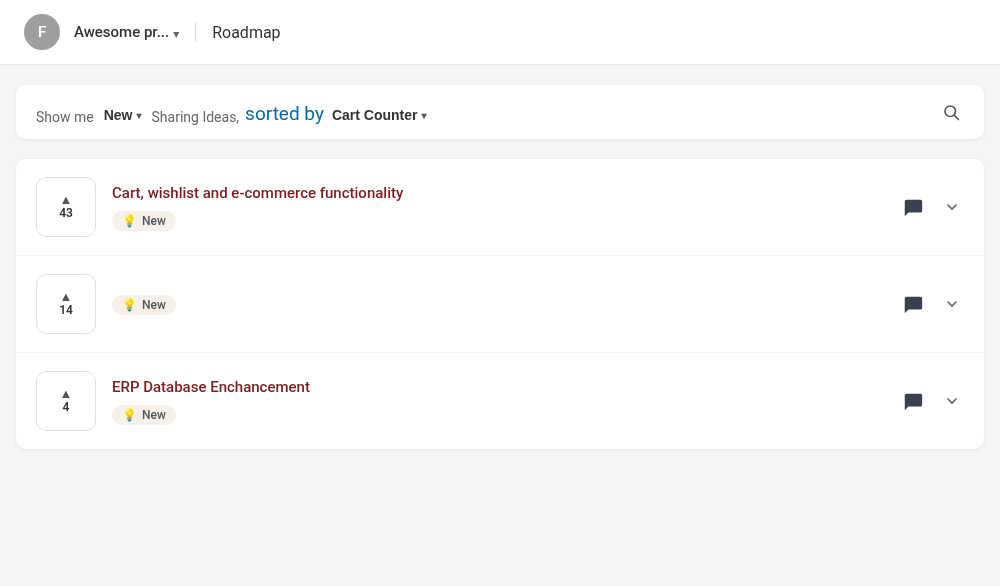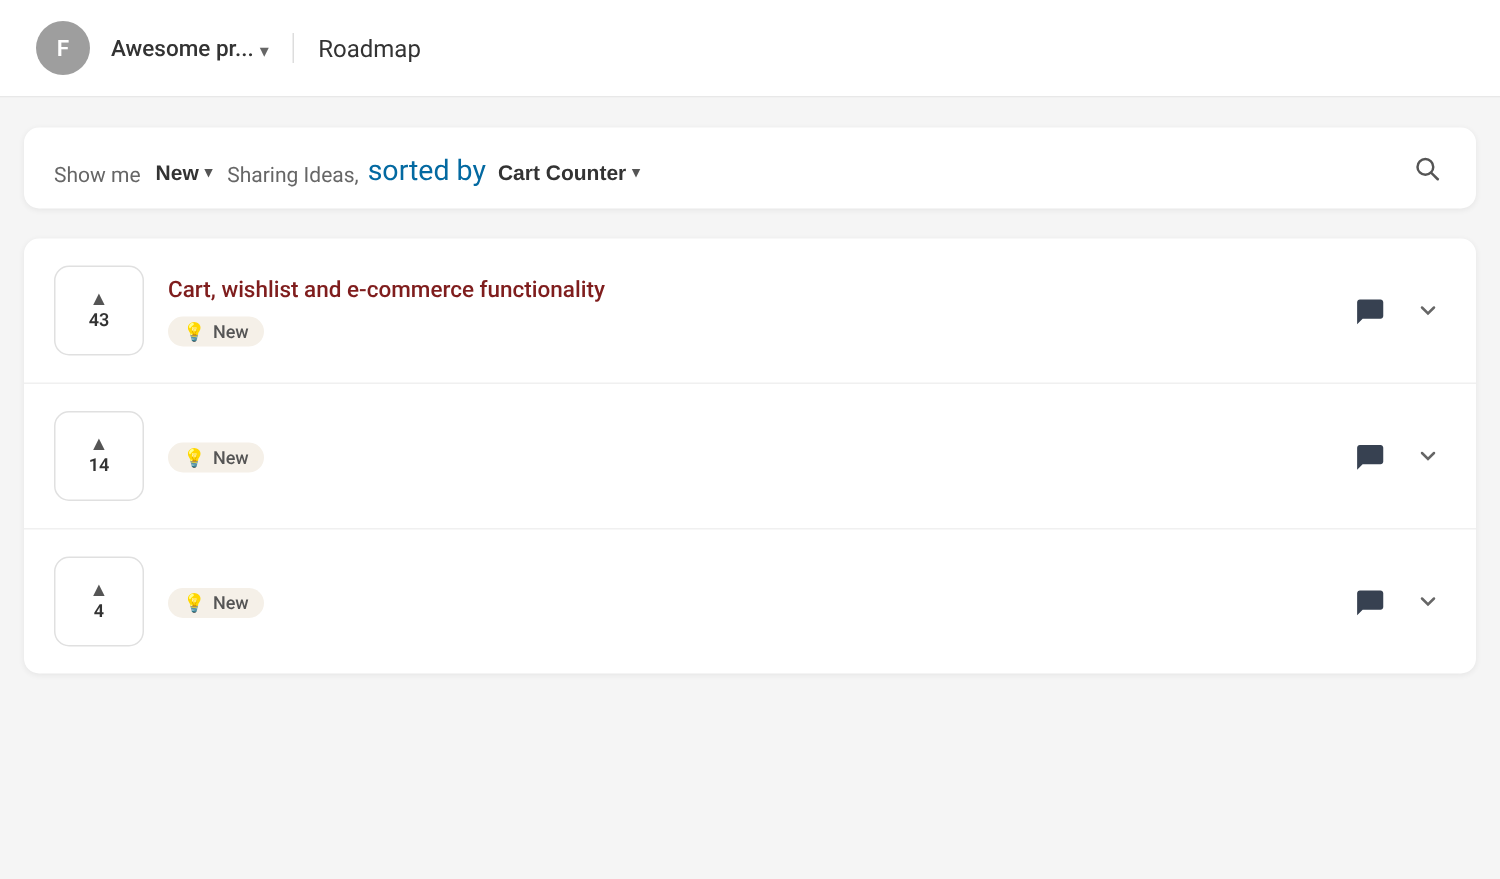--- a/index.html
+++ b/index.html
@@ -323,20 +323,21 @@
         </button>
       </div>
     </div>
 
     <div class="idea-card">
       <div class="vote-box">
         <span class="vote-arrow">▲</span>
         <span class="vote-count">4</span>
       </div>
       <div class="card-content">
+        <div class="idea-title">ERP Database Enchancement</div>
         <div class="idea-badge">
           <span class="bulb-icon">💡</span>
           <span>New</span>
         </div>
       </div>
       <div class="card-actions">
         <button class="comment-icon-btn">
           <svg width="22" height="22" viewBox="0 0 24 24" fill="#374151">
             <path d="M4 4h16c1.1 0 2 .9 2 2v10c0 1.1-.9 2-2 2H7l-4 4V6c0-1.1.9-2 2-2z"></path>
           </svg>

